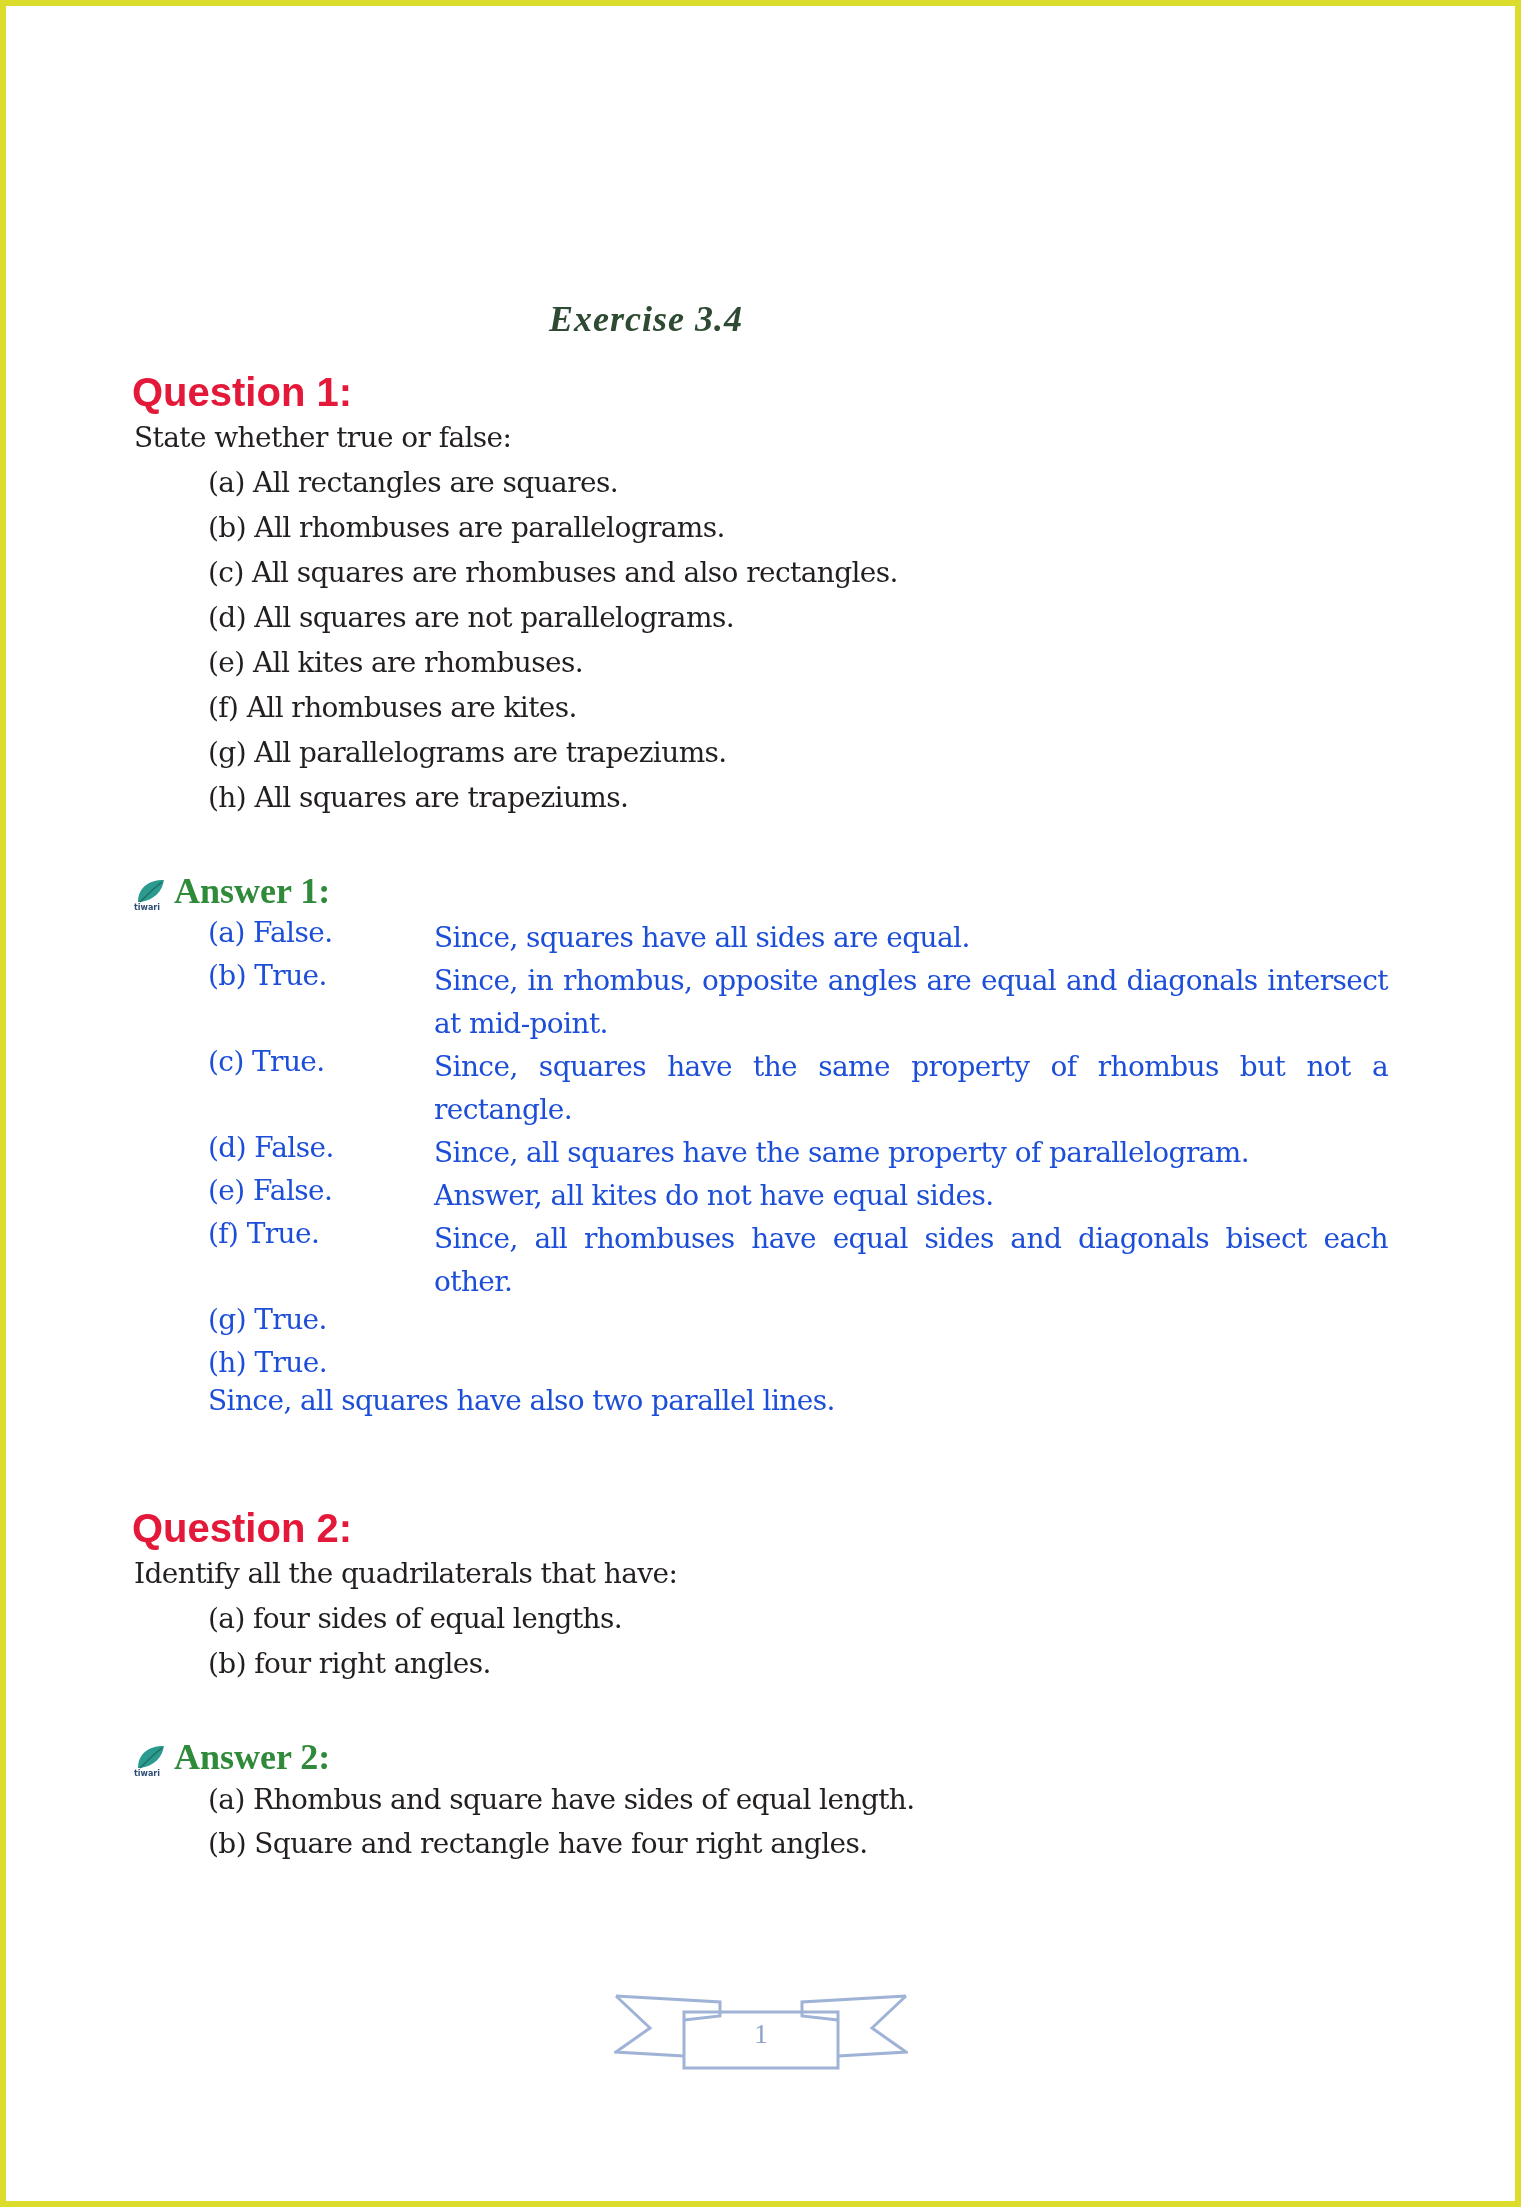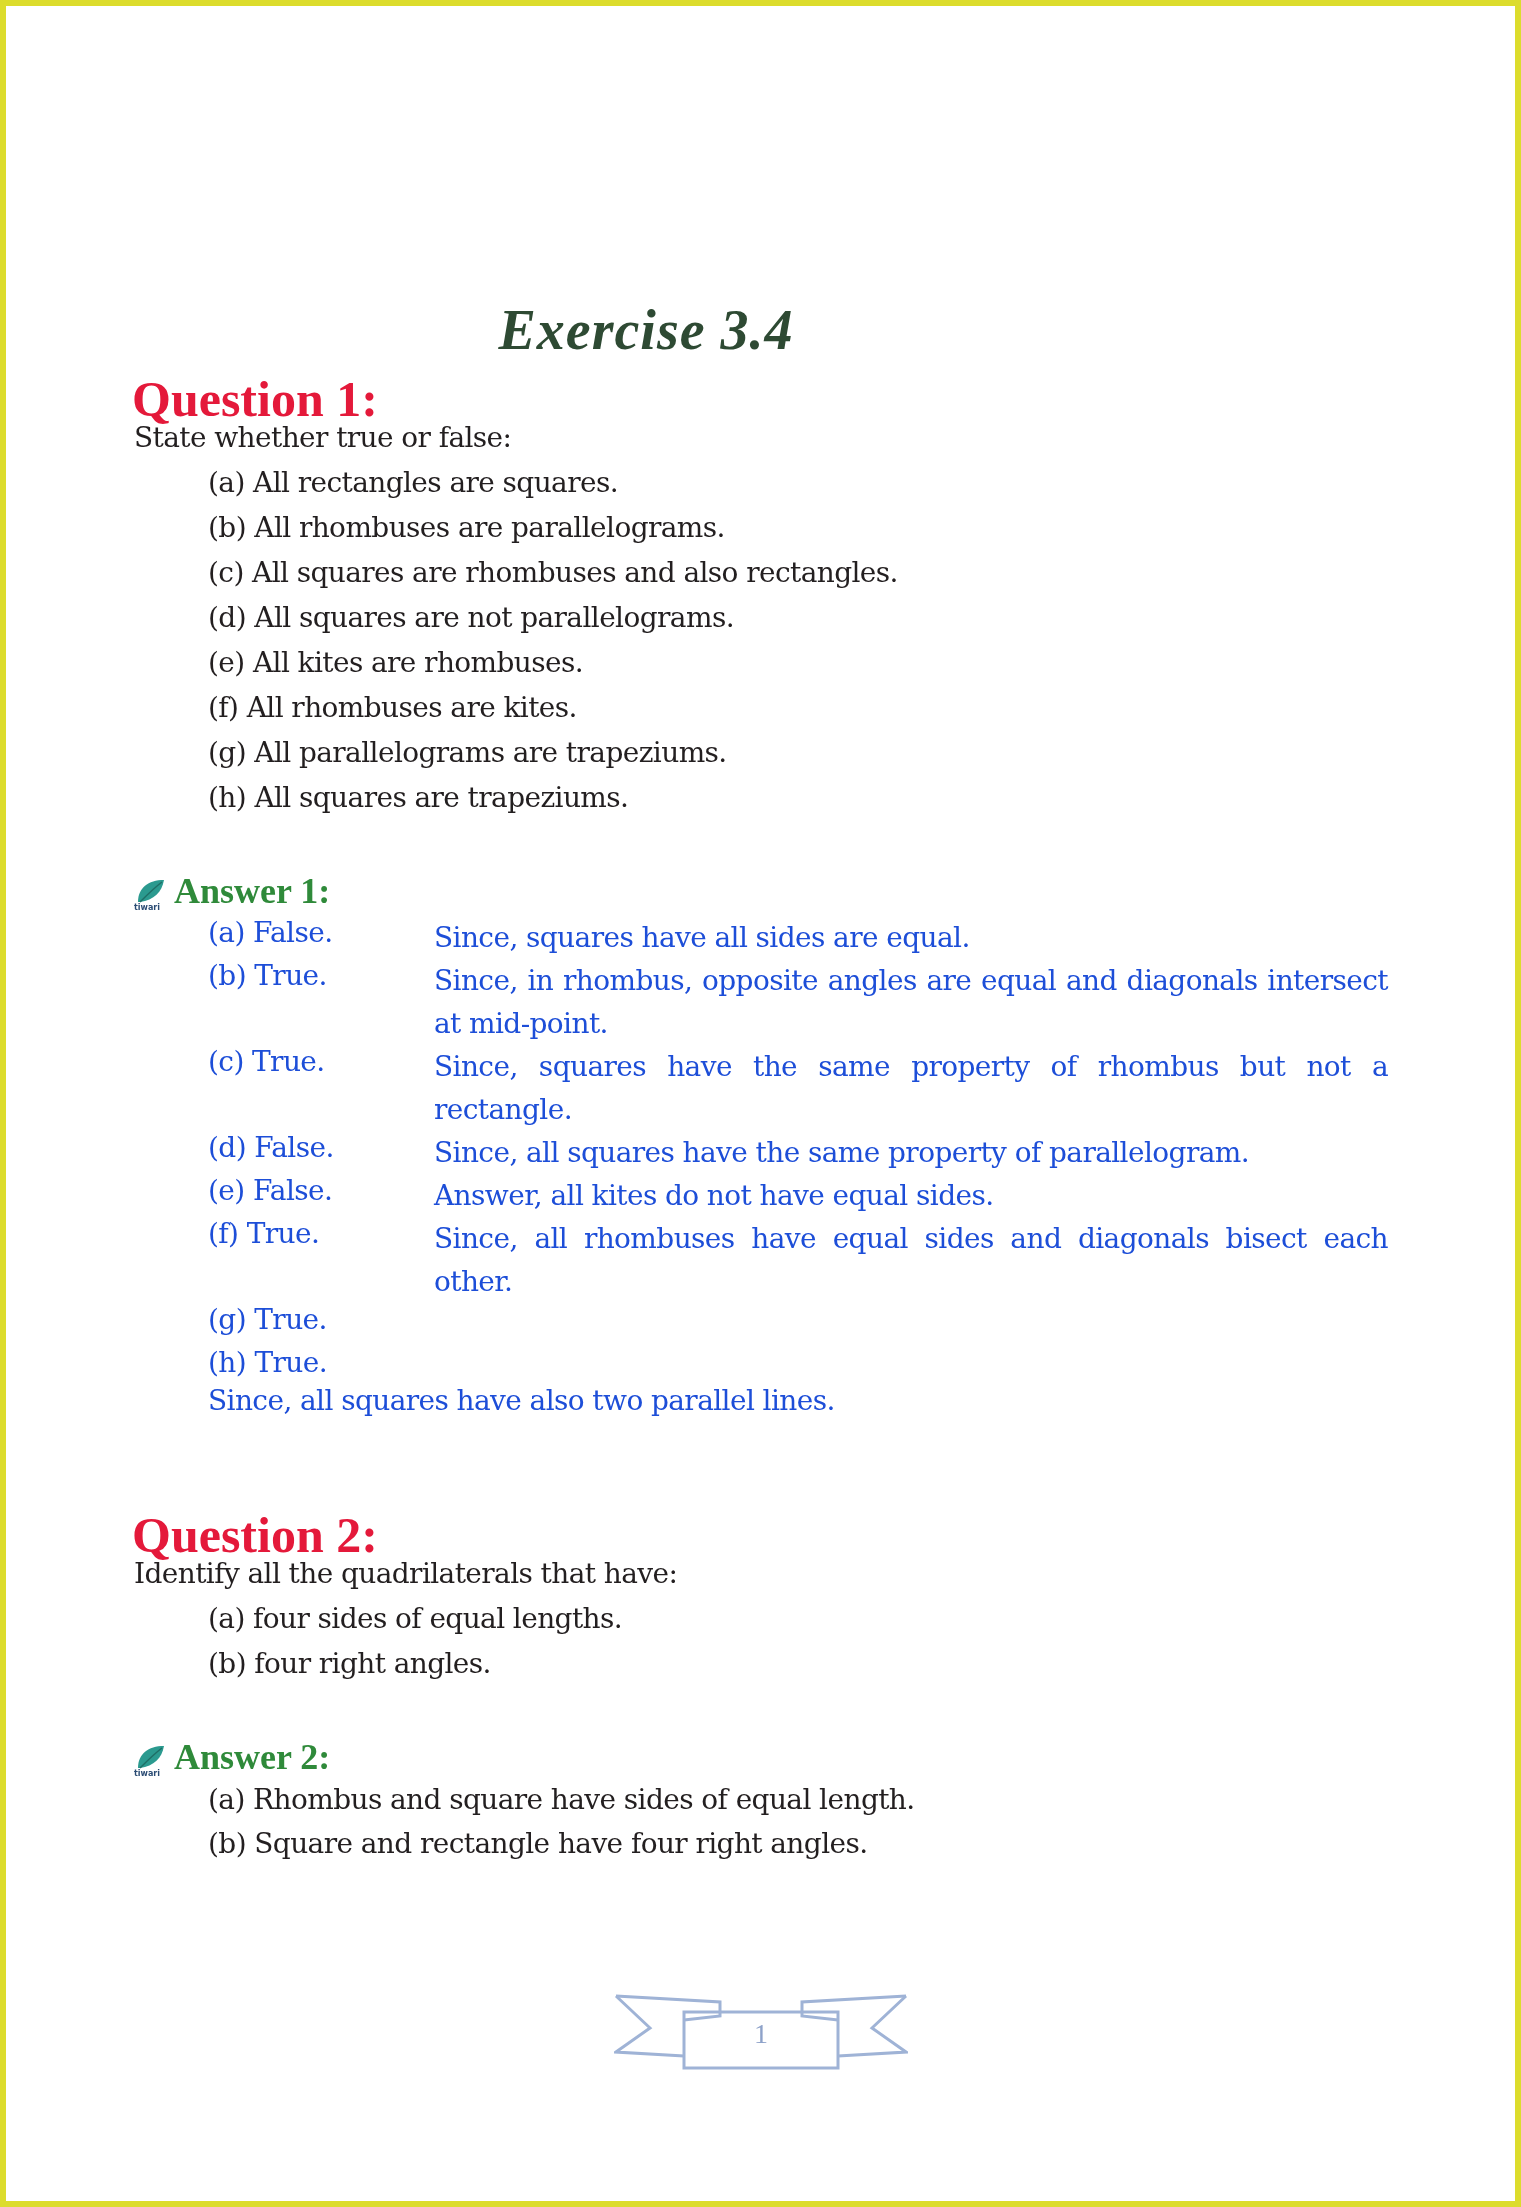--- a/index.html
+++ b/index.html
@@ -16,28 +16,28 @@
     background: #ffffff;
   }
   .content {
     position: absolute; left: 0; top: 0; width: 1521px; height: 2207px;
   }
   .title {
     position: absolute; left: 0; width: 1292px; top: 298px;
     text-align: center;
     font-family: "Liberation Serif", serif;
     font-style: italic; font-weight: bold;
-    font-size: 56px;
+    font-size: 36px;
     color: #2e4a33;
     letter-spacing: 1px;
   }
   .q-heading {
     position: absolute; left: 132px;
-    font-family: Liberation Serif, serif;
-    font-weight: bold; font-size: 50px;
+    font-family: Liberation Sans, sans-serif;
+    font-weight: bold; font-size: 40px;
     color: #e4193a;
   }
   .a-heading {
     position: absolute; left: 132px;
     display: flex; align-items: flex-end;
     font-family: "Liberation Serif", serif;
     font-weight: bold; font-size: 36px;
     color: #2f8a3a;
   }
   .logo {

